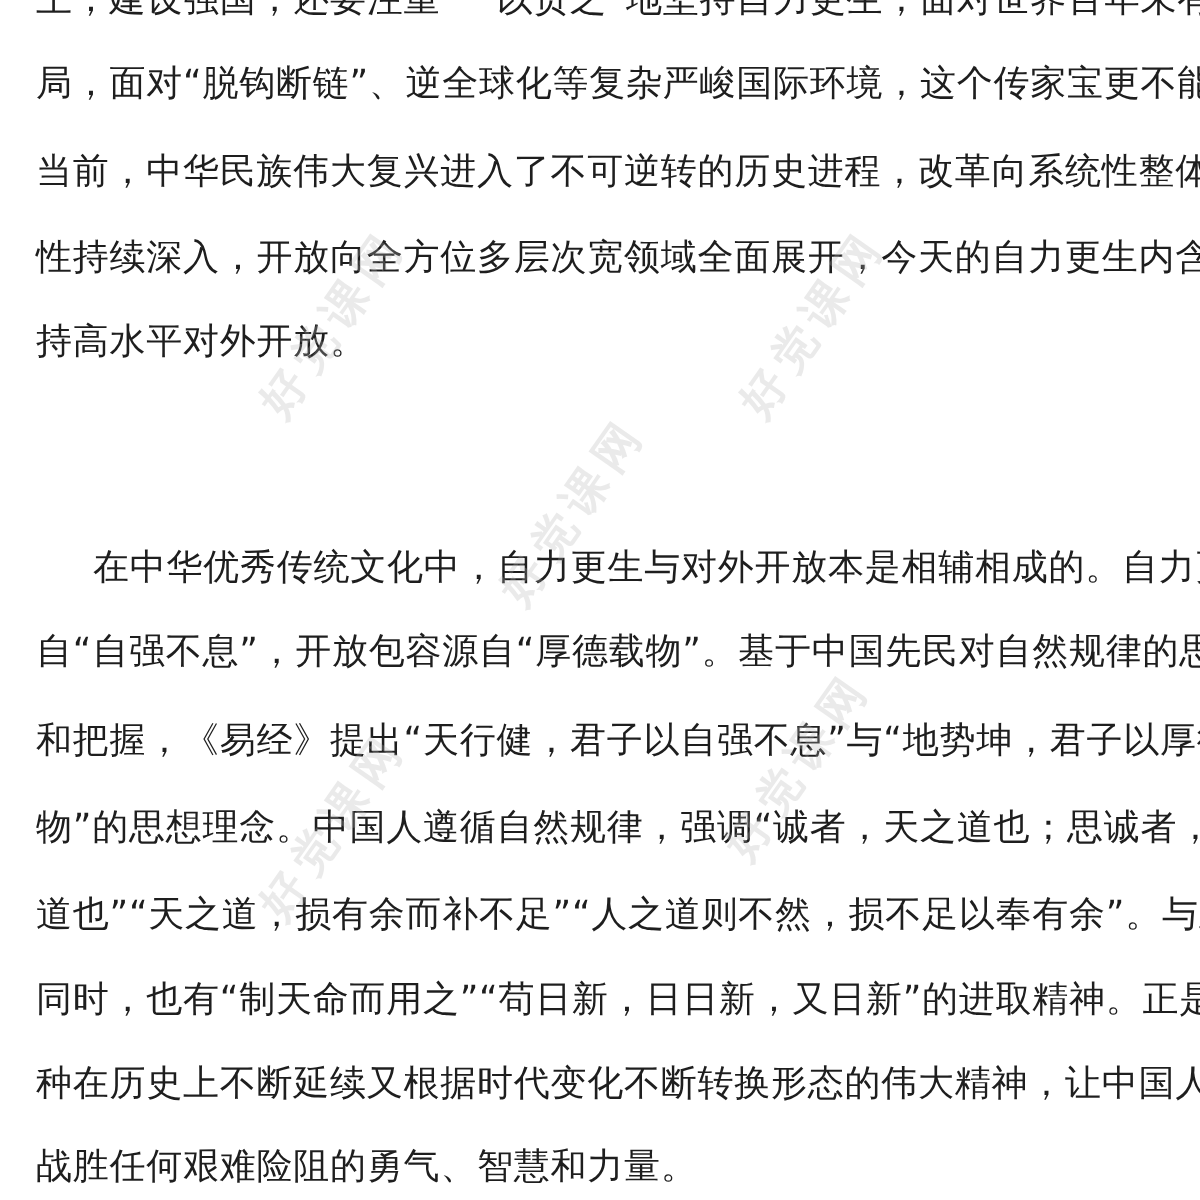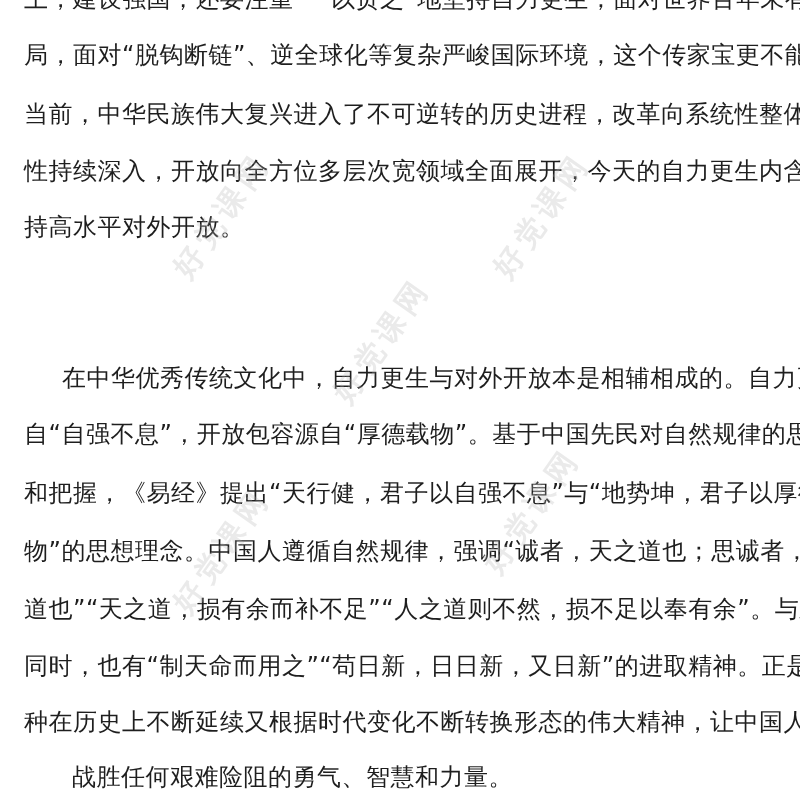--- a/index.html
+++ b/index.html
@@ -59,20 +59,20 @@
   <div class="line" style="top:212px;">持高水平对外开放。</div>
 
 
   <div class="line indent" style="top:363px;">在中华优秀传统文化中，自力更生与对外开放本是相辅相成的。自力更生源</div>
   <div class="line" style="top:419px;">自“自强不息”，开放包容源自“厚德载物”。基于中国先民对自然规律的思考</div>
   <div class="line" style="top:478px;">和把握，《易经》提出“天行健，君子以自强不息”与“地势坤，君子以厚德载</div>
   <div class="line" style="top:536px;">物”的思想理念。中国人遵循自然规律，强调“诚者，天之道也；思诚者，人之</div>
   <div class="line" style="top:594px;">道也”“天之道，损有余而补不足”“人之道则不然，损不足以奉有余”。与此</div>
   <div class="line" style="top:651px;">同时，也有“制天命而用之”“苟日新，日日新，又日新”的进取精神。正是这</div>
   <div class="line" style="top:707px;">种在历史上不断延续又根据时代变化不断转换形态的伟大精神，让中国人民具备</div>
-  <div class="line" style="top:762px;margin-left:48px;">战胜任何艰难险阻的勇气、智慧和力量。</div>
+  <div class="line" style="top:762px;">战胜任何艰难险阻的勇气、智慧和力量。</div>
 
   <div class="watermark" style="left:150px; top:195px;">好党课网</div>
   <div class="watermark" style="left:470px; top:195px;">好党课网</div>
   <div class="watermark" style="left:310px; top:320px;">好党课网</div>
   <div class="watermark" style="left:150px; top:530px;">好党课网</div>
   <div class="watermark" style="left:460px; top:490px;">好党课网</div>
 </div>
 
 </body></html>

